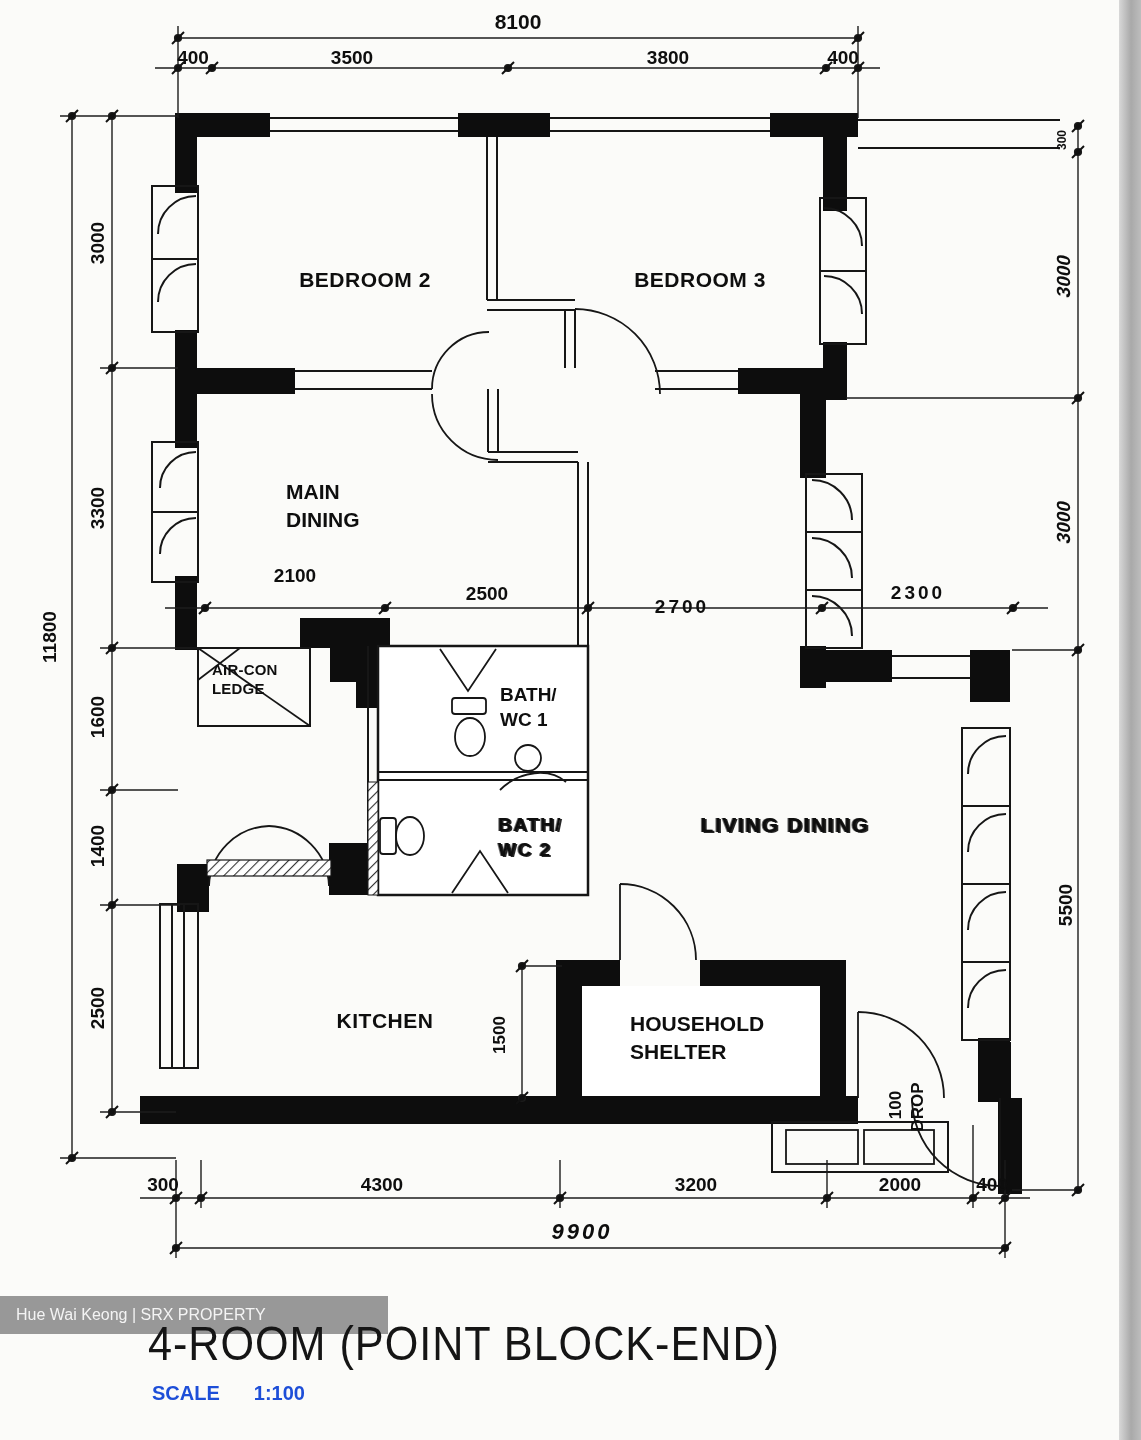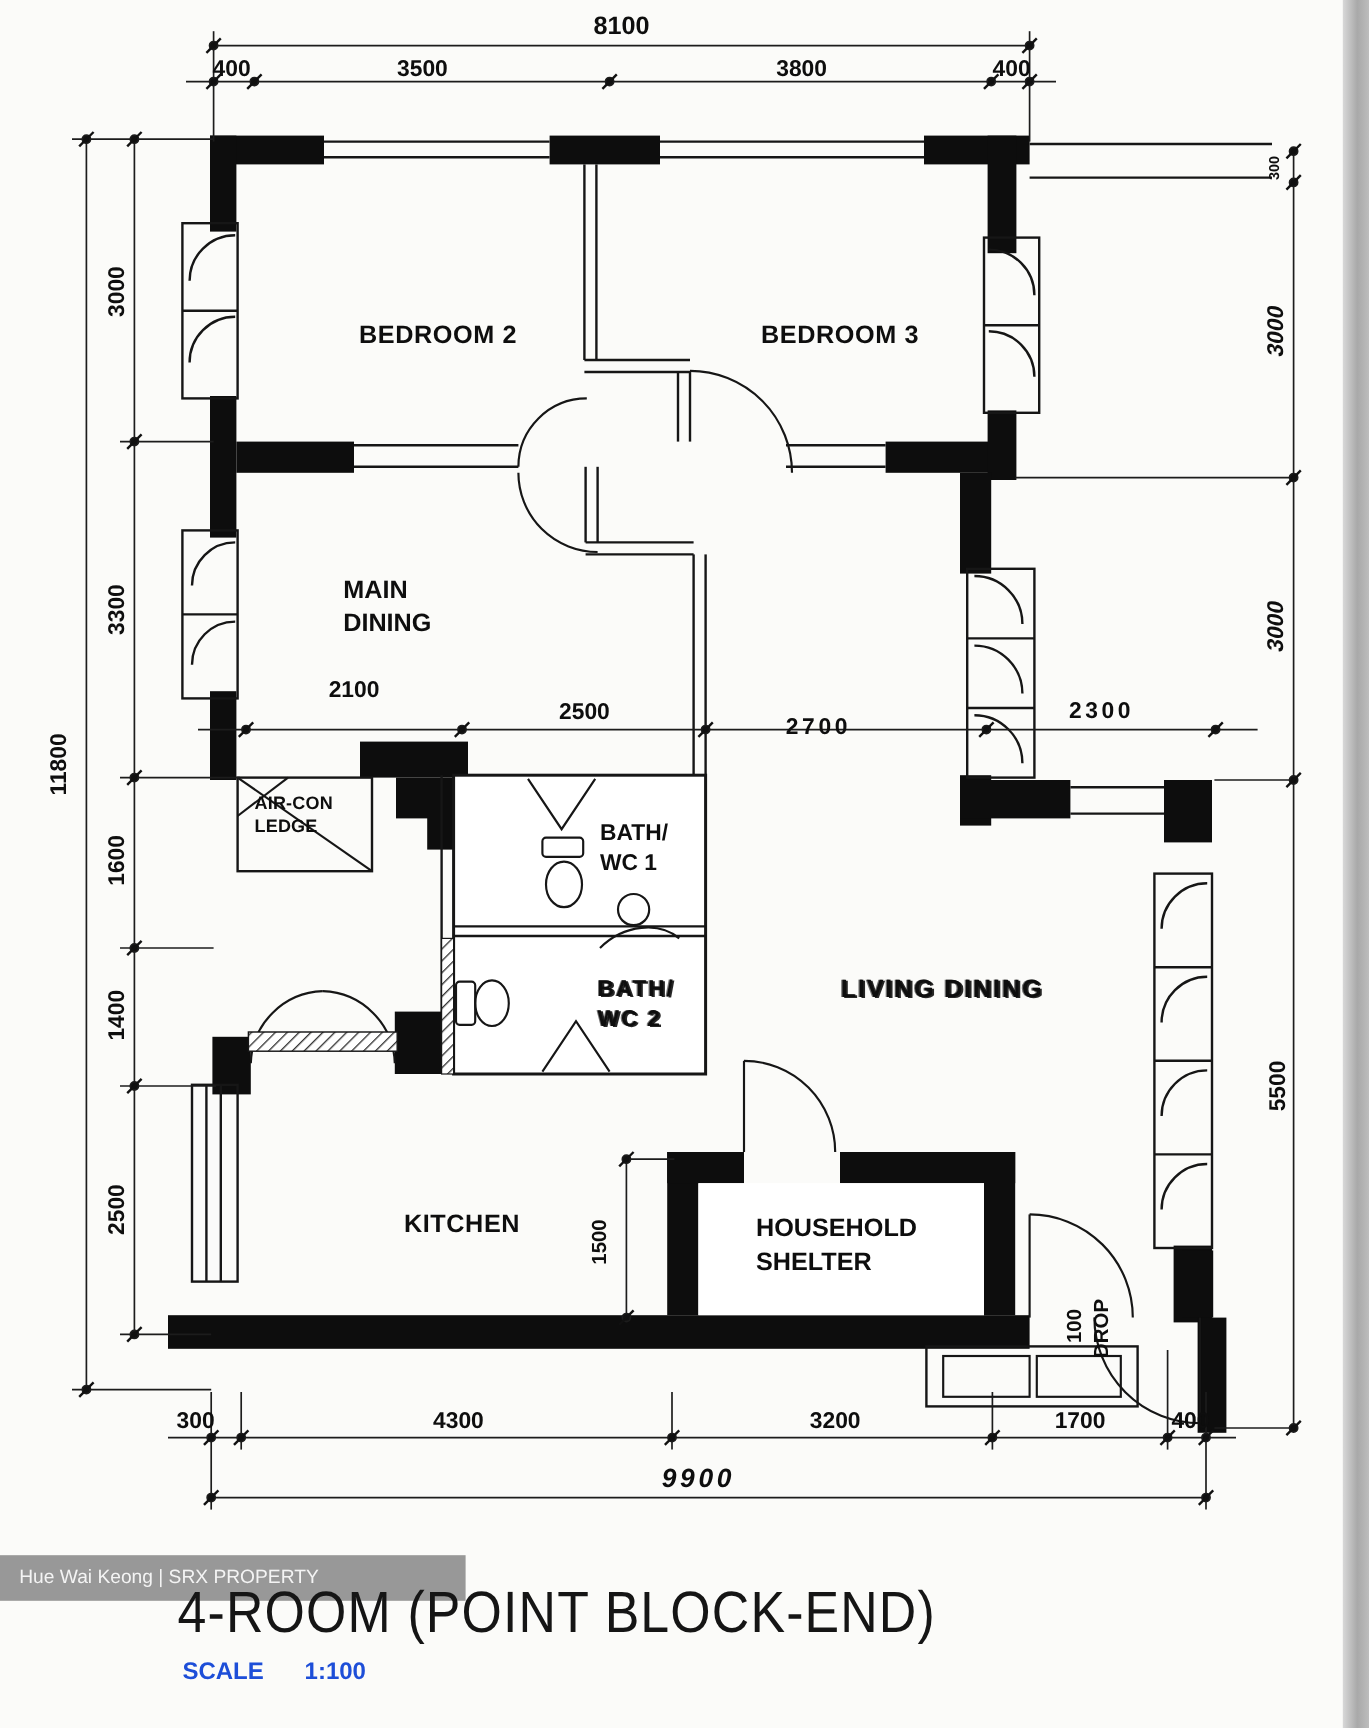--- a/index.html
+++ b/index.html
@@ -306,21 +306,21 @@
   <div class="lbl dim vert" style="left:1066px;top:905px;">5500</div>
 
   <div class="lbl dim ctr" style="left:295px;top:576px;">2100</div>
   <div class="lbl dim ctr" style="left:487px;top:594px;">2500</div>
   <div class="lbl dim ctr hand" style="left:682px;top:590px;margin-top:17px;">2700</div>
   <div class="lbl dim ctr hand" style="left:918px;top:593px;">2300</div>
 
   <div class="lbl dim ctr" style="left:163px;top:1185px;">300</div>
   <div class="lbl dim ctr" style="left:382px;top:1185px;">4300</div>
   <div class="lbl dim ctr" style="left:696px;top:1185px;">3200</div>
-  <div class="lbl dim ctr" style="left:900px;top:1185px;">1700</div>
+  <div class="lbl dim ctr" style="left:900px;top:1185px;">2000</div>
   <div class="lbl dim ctr" style="left:992px;top:1185px;">400</div>
   <div class="lbl dim ctr hand" style="left:582px;top:1232px;font-size:22px;font-style:italic;">9900</div>
 
   <div class="lbl dim vert" style="left:500px;top:1035px;font-size:17px;">1500</div>
 
   <div id="watermark">
     <span>Hue Wai Keong | SRX PROPERTY</span>
   </div>
   <div id="title">4-ROOM (POINT BLOCK-END)</div>
   <div id="scale-row">

